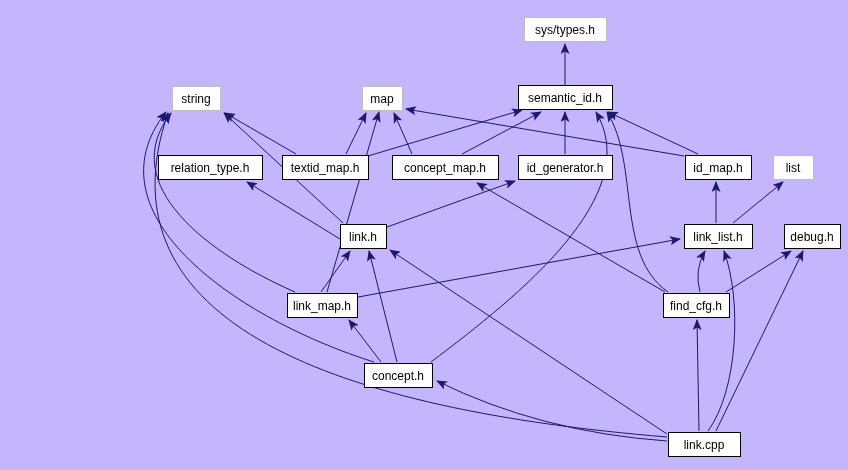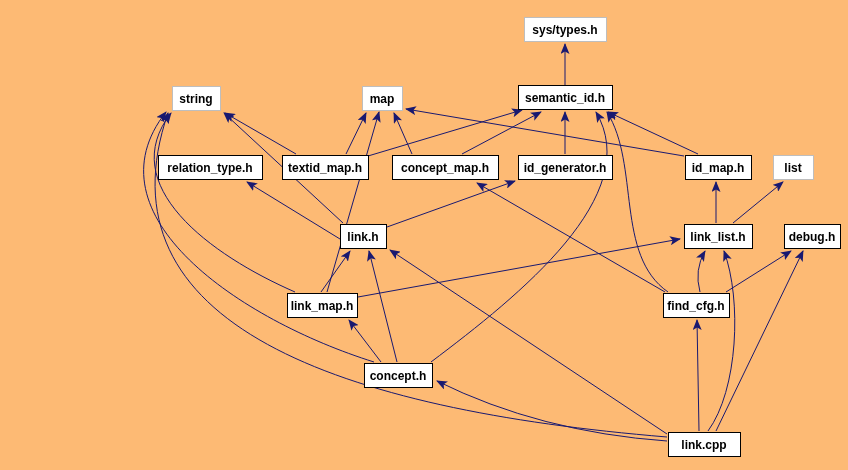--- a/index.html
+++ b/index.html
@@ -1,17 +1,17 @@
 <!DOCTYPE html>
 <html><head>
 <meta charset="utf-8">
 <style>
   html,body{margin:0;padding:0;background:#ffffff;}
-  .stage{position:relative;width:848px;height:470px;background:#fdba74;overflow:hidden;
-         font-family:"Liberation Sans", sans-serif;font-weight:bold;}
+  .stage{position:relative;width:848px;height:470px;background:#c4b5fd;overflow:hidden;
+         font-family:"Liberation Sans", sans-serif;}
   svg{display:block;}
   .node-rect{fill:#ffffff;stroke-width:1;}
   .node-label{font-family:"Liberation Sans", sans-serif;font-size:12px;fill:#000000;
               text-anchor:middle;}
   .edge{fill:none;stroke-width:1;}
 </style>
 </head>
 <body>
 
 <div class="stage">

